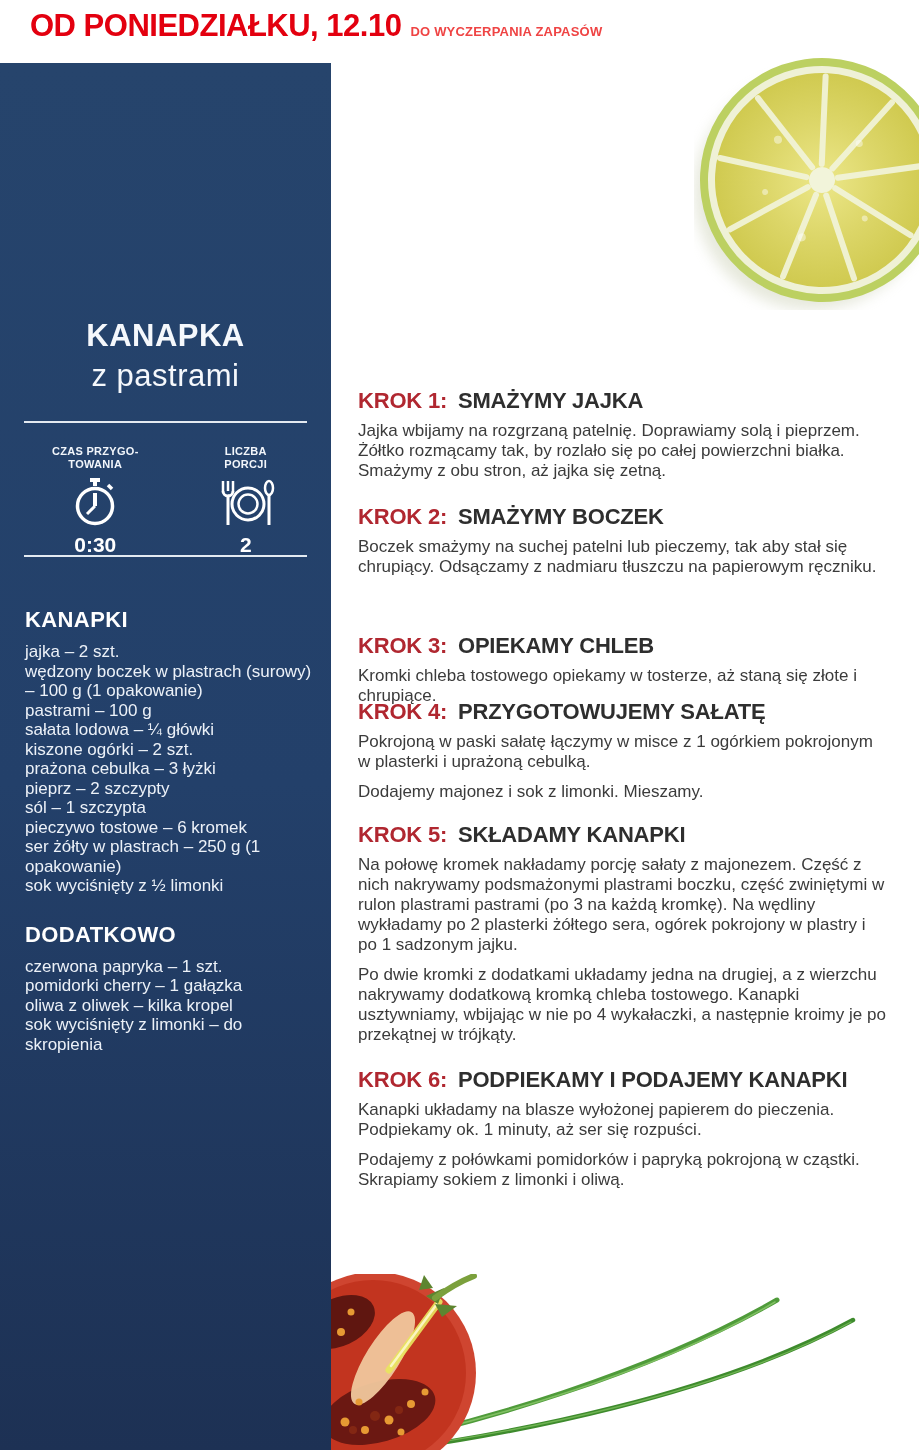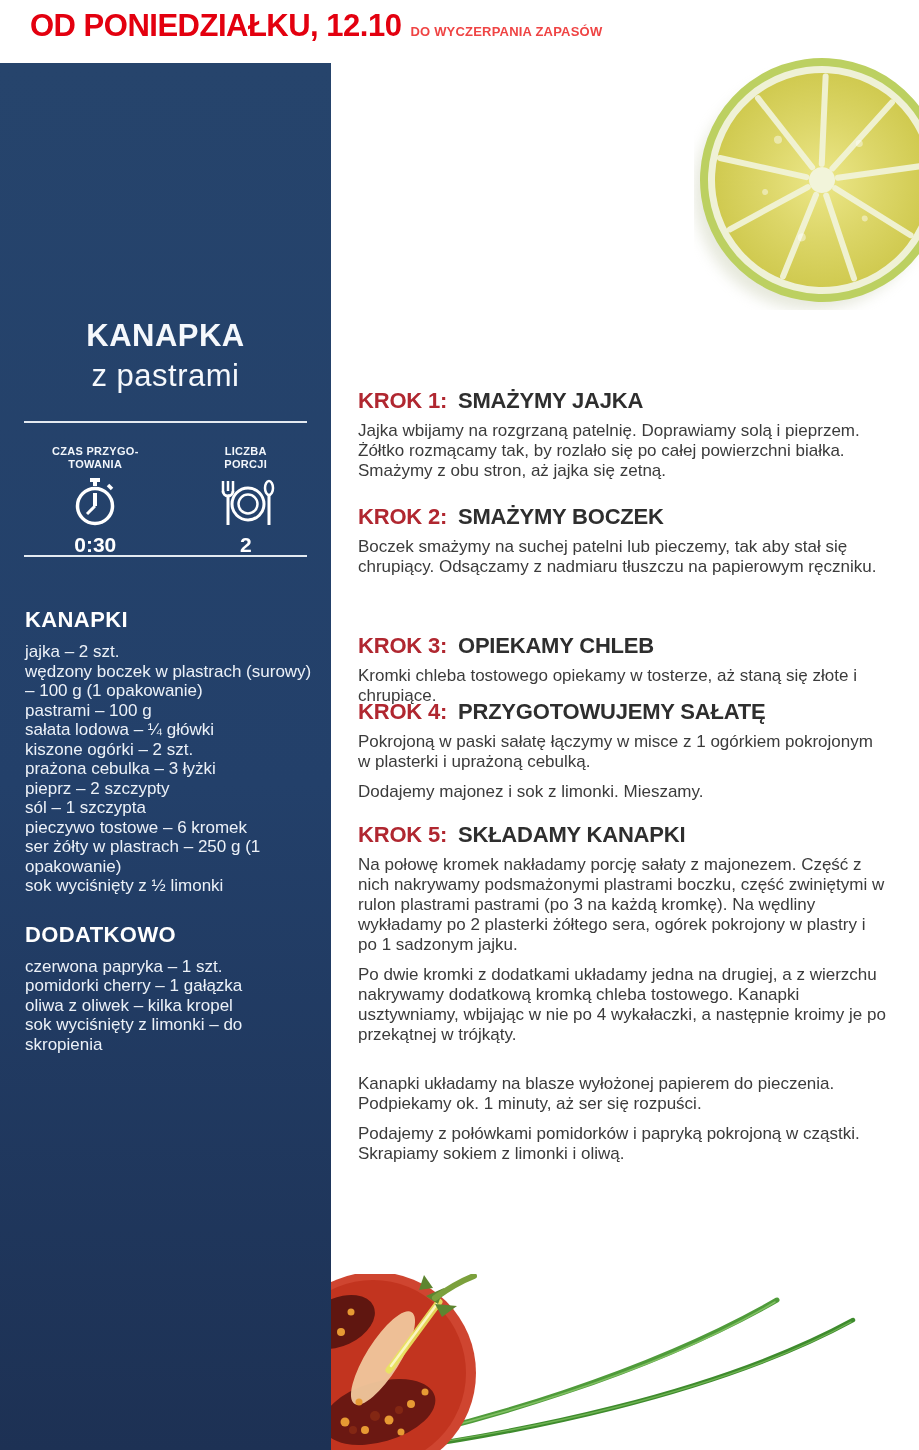--- a/index.html
+++ b/index.html
@@ -225,20 +225,23 @@
     <div class="step-heading">
       <span class="step-label">KROK 5: </span><span class="step-title">SKŁADAMY KANAPKI</span>
     </div>
     <div class="step-body">
           <p>Na połowę kromek nakładamy porcję sałaty z majonezem. Część z nich nakrywamy podsmażonymi plastrami boczku, część zwiniętymi w rulon plastrami pastrami (po 3 na każdą kromkę). Na wędliny wykładamy po 2 plasterki żółtego sera, ogórek pokrojony w plastry i po 1 sadzonym jajku.</p>
           <p>Po dwie kromki z dodatkami układamy jedna na drugiej, a z wierzchu nakrywamy dodatkową kromką chleba tostowego. Kanapki usztywniamy, wbijając w nie po 4 wykałaczki, a następnie kroimy je po przekątnej w trójkąty.</p>
         </div>
   </section>
 
   <section class="step step-6">
+    <div class="step-heading">
+      <span class="step-label">KROK 6: </span><span class="step-title">PODPIEKAMY I PODAJEMY KANAPKI</span>
+    </div>
     <div class="step-body">
           <p>Kanapki układamy na blasze wyłożonej papierem do pieczenia. Podpiekamy ok. 1 minuty, aż ser się rozpuści.</p>
           <p>Podajemy z połówkami pomidorków i papryką pokrojoną w cząstki. Skrapiamy sokiem z limonki i oliwą.</p>
         </div>
   </section>
 </main>
 
   <div class="bottom-art">
     <svg width="588" height="176" viewBox="0 0 588 176">
 

